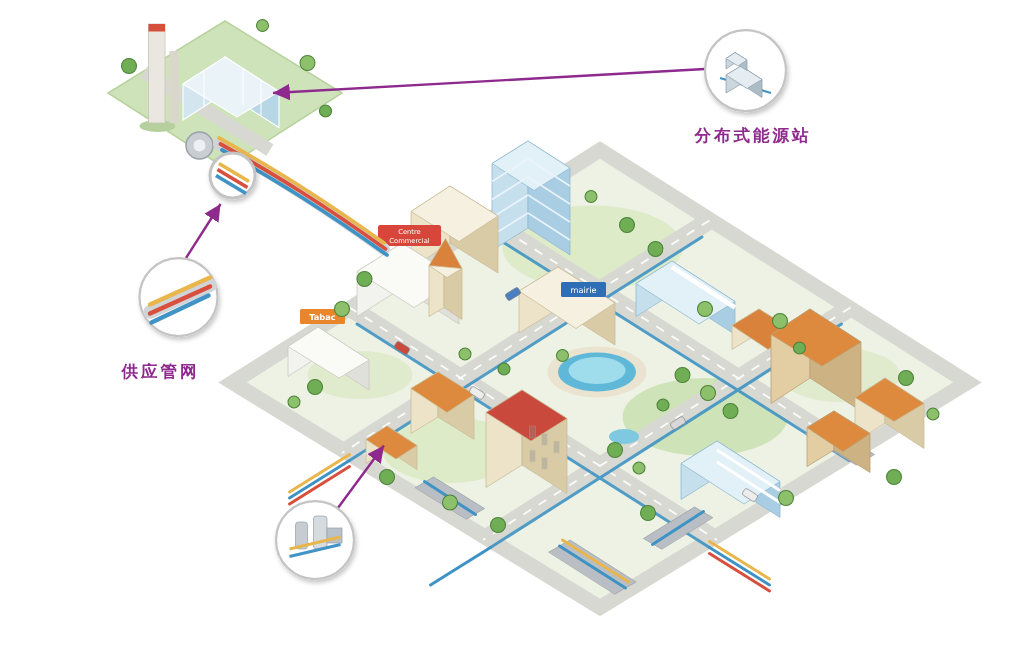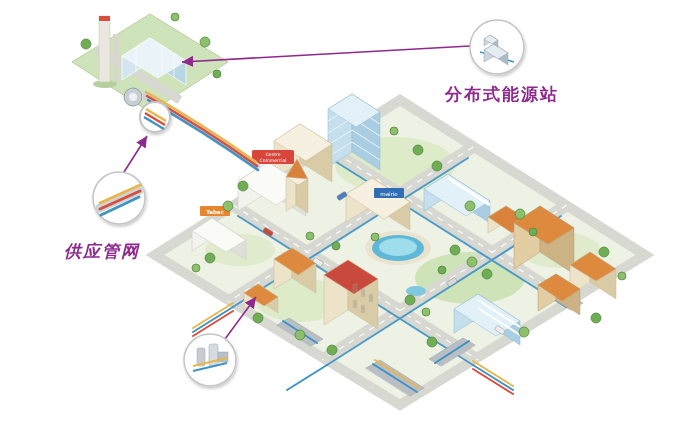--- a/index.html
+++ b/index.html
@@ -2,22 +2,22 @@
 <html><head>
 <meta charset="utf-8">
 <style>
   html,body{margin:0;padding:0;background:#ffffff;}
   .stage{
     position:relative;width:685px;height:431px;background:#ffffff;overflow:hidden;
     font-family:"DejaVu Sans",sans-serif;
   }
   .stage svg{position:absolute;left:0;top:0;}
   .label{
-    position:absolute;color:#8e2a8e;font-weight:bold;font-size:17px;
-    letter-spacing:2px;white-space:nowrap;
+    position:absolute;color:#8e2a8e;font-weight:bold;font-size:11px;
+    letter-spacing:2px;text-align:center;white-space:nowrap;
   }
 </style>
 </head>
 <body>
 
 <div class="stage">
 
 <svg width="685" height="431" viewBox="0 0 685 431">
   <defs>
     <marker id="arr" markerWidth="9" markerHeight="9" refX="7" refY="3.5" orient="auto">
@@ -338,16 +338,16 @@
       <rect x="209" y="344" width="9" height="22" rx="2" fill="#d6dbe0" stroke="#9aa4ae" stroke-width="0.5"></rect>
       <rect x="218" y="352" width="10" height="10" fill="#b8c0c8" stroke="#9aa4ae" stroke-width="0.5"></rect>
       <line x1="193" y1="366" x2="227" y2="358" stroke="#e8b64c" stroke-width="2"></line>
       <line x1="193" y1="371" x2="227" y2="363" stroke="#3f93c4" stroke-width="2"></line>
     </g>
   </g>
 </svg>
 
 <div class="label" style="left:445px;top:83px;width:114px;">分布式能源站</div>
 
-<div class="label" style="left:64px;top:240px;width:110px;font-style:italic;">供应管网</div>
+<div class="label" style="left:52px;top:240px;width:110px;">供应管网</div>
 
 
 </div>
 
 </body></html>

